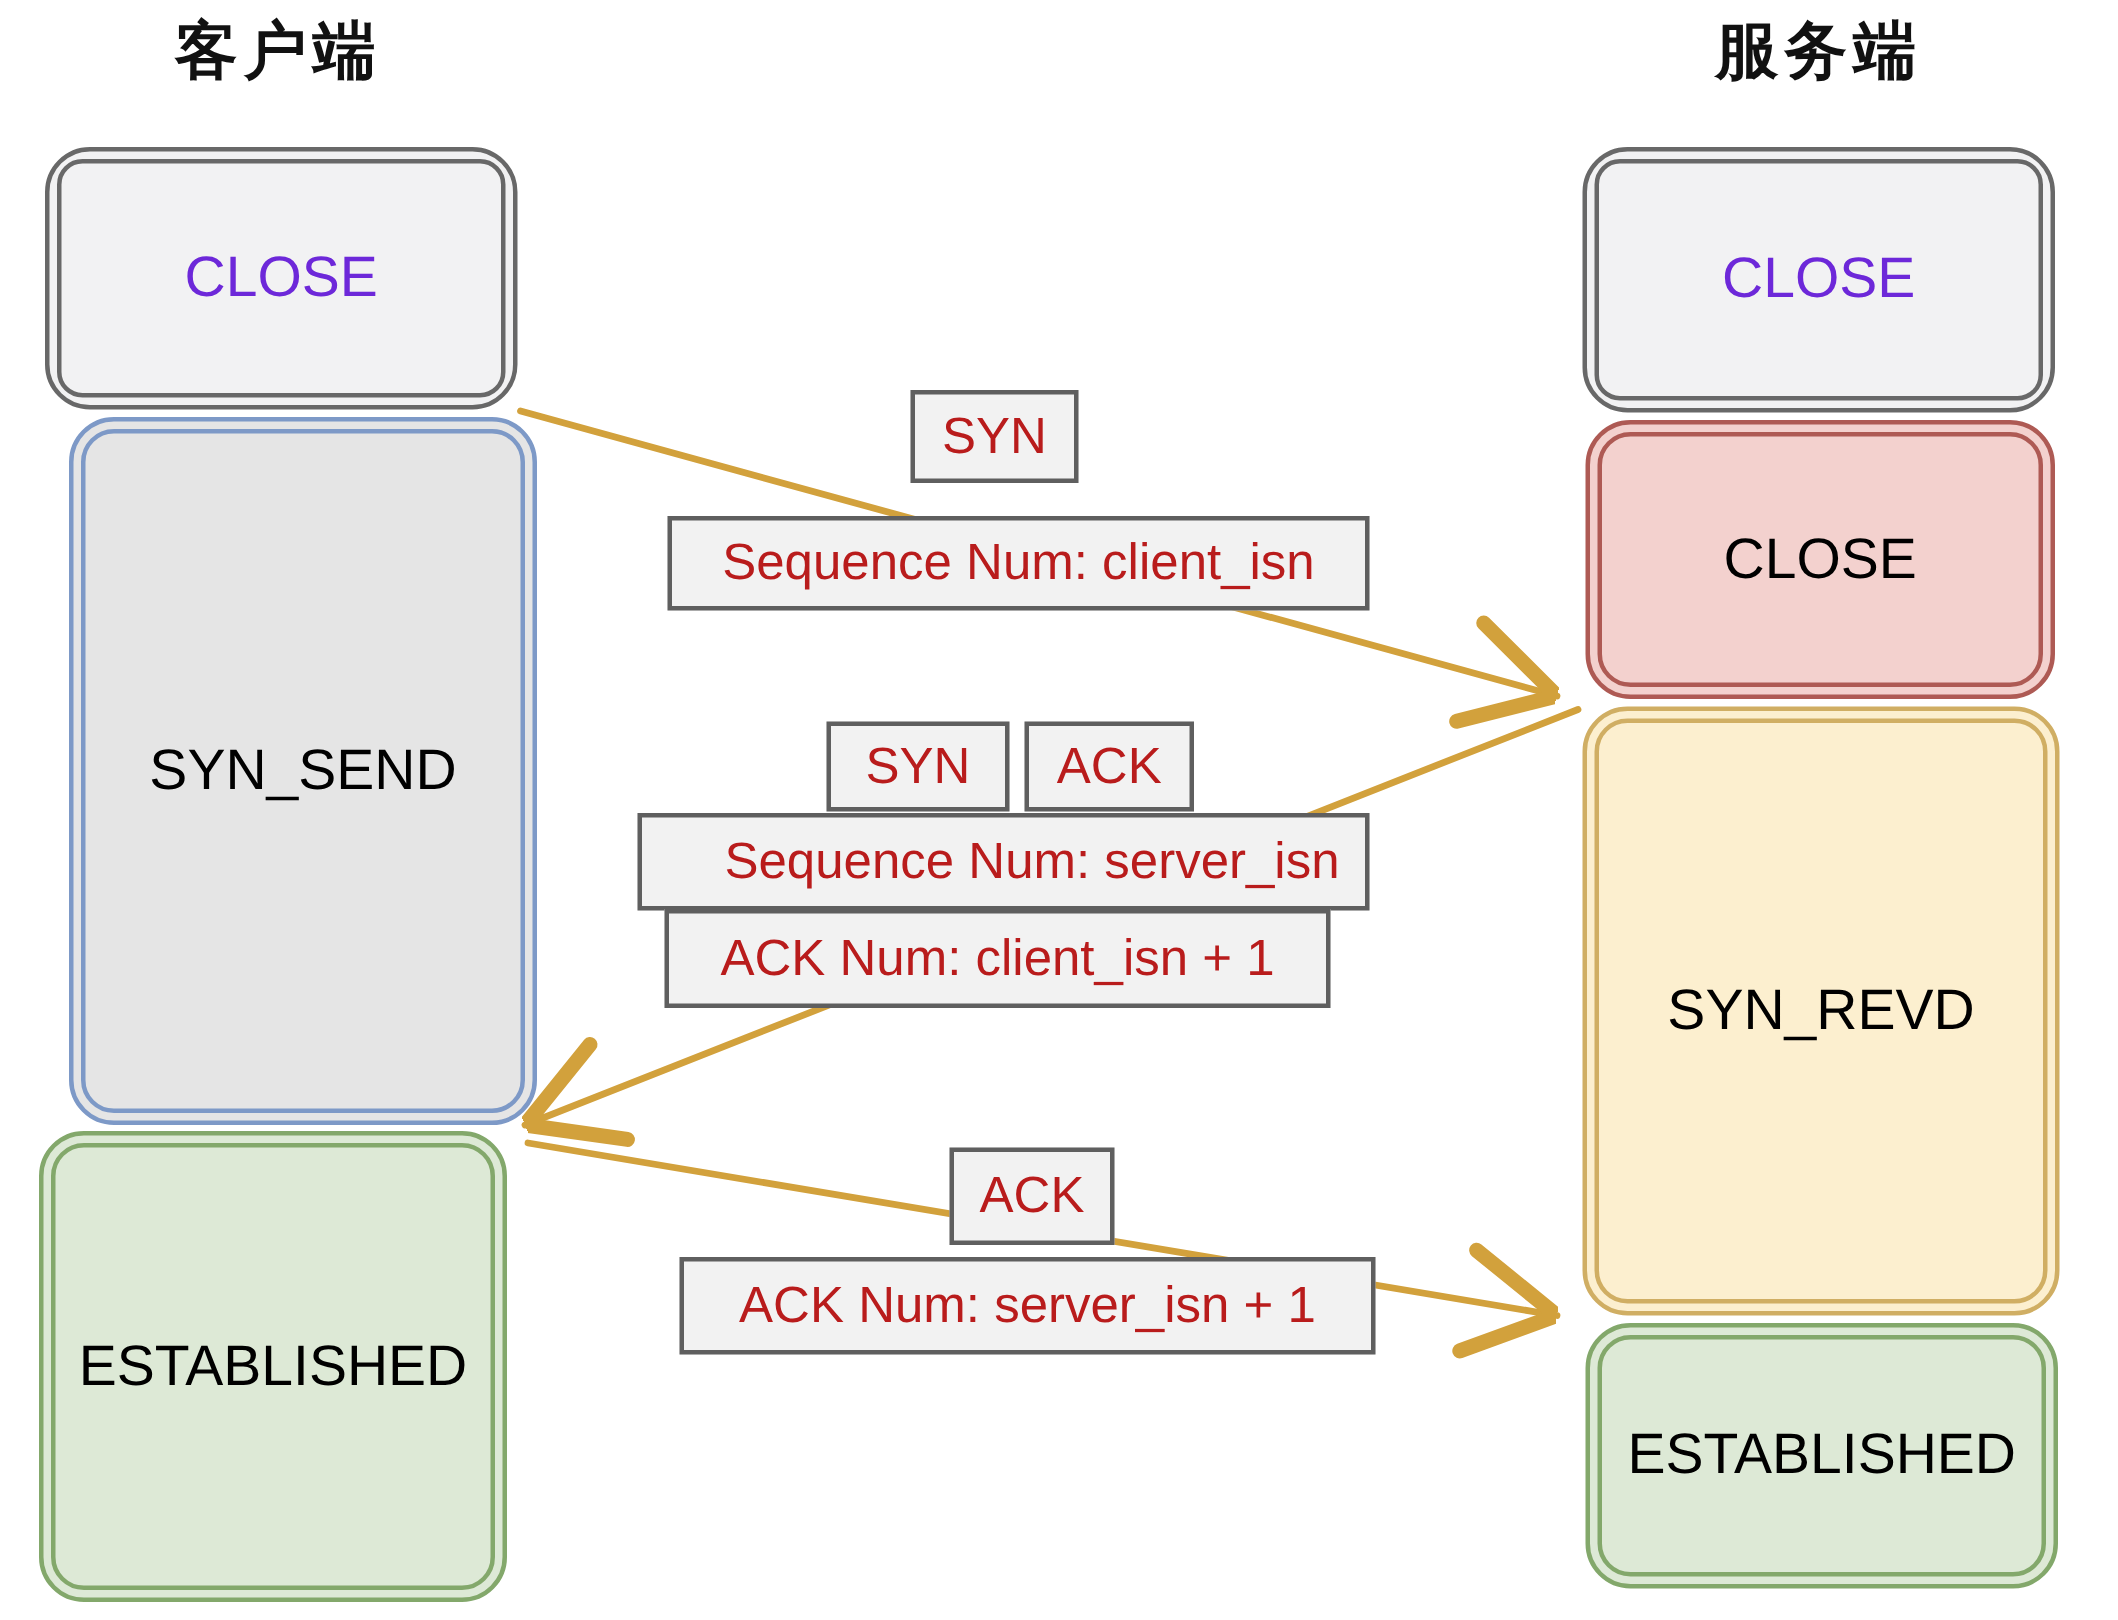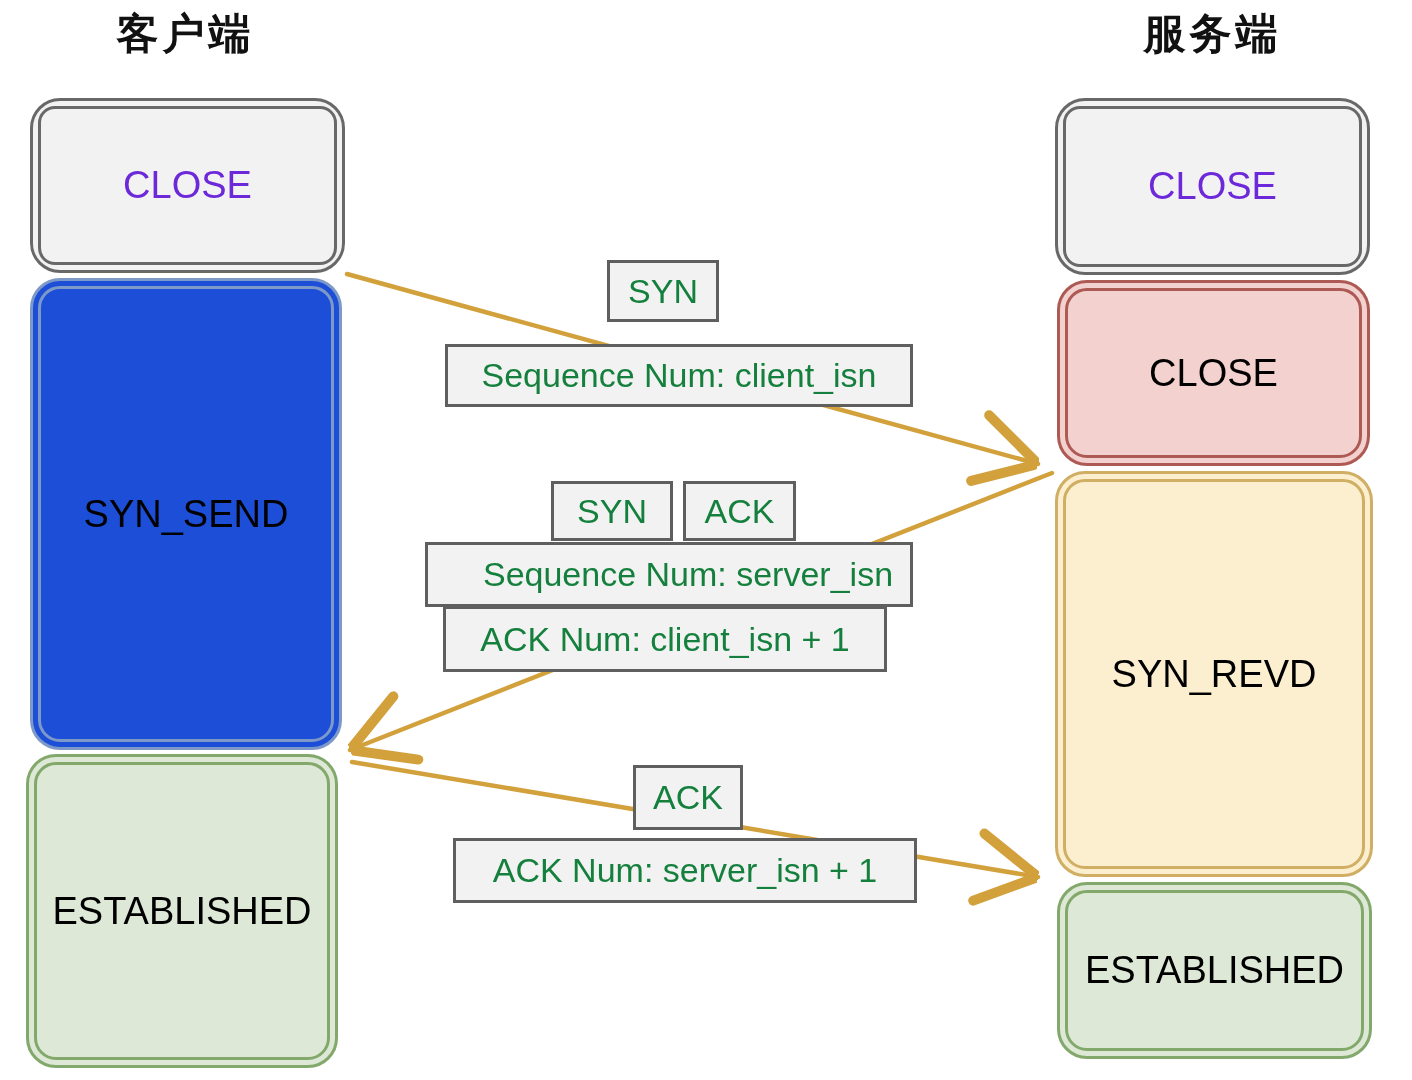--- a/index.html
+++ b/index.html
@@ -32,37 +32,37 @@
     border:3px solid #666666;
     border-radius:22px;
     box-sizing:border-box;
     display:flex;align-items:center;justify-content:center;
     font-size:38px;
     color:#000000;
     white-space:nowrap;
   }
   .c-gray{background:#f2f2f3;border-color:#686868;}
   .c-gray .inner{border-color:#686868;color:#6d28d9;border-radius:17px;}
-  .c-blue{background:#1d4ed8;border-color:#7d99c7;}
+  .c-blue{background:#e5e5e5;border-color:#7d99c7;margin-left:16px;}
   .c-blue .inner{border-color:#7d99c7;}
   .c-red{background:#f3d1ce;border-color:#ae5a54;}
   .c-red .inner{border-color:#ae5a54;}
   .c-yellow{background:#fcefcf;border-color:#d0ae63;}
   .c-yellow .inner{border-color:#d0ae63;}
   .c-green{background:#dde9d6;border-color:#83a86b;text-align:center;}
   .c-green .inner{border-color:#83a86b;}
   
   .tag{
     position:absolute;
     background:#f2f2f2;
     border:3px solid #5f5f5f;
     box-sizing:border-box;
     display:flex;align-items:center;justify-content:center;
     font-size:34px;
-    color:#15803d;
+    color:#b91c1c;
     white-space:nowrap;
     z-index:3;
   }
   .arrow-layer{
     position:absolute;left:0;top:0;width:1412px;height:1080px;
     z-index:1;
   }
 </style>
 </head>
 <body>

